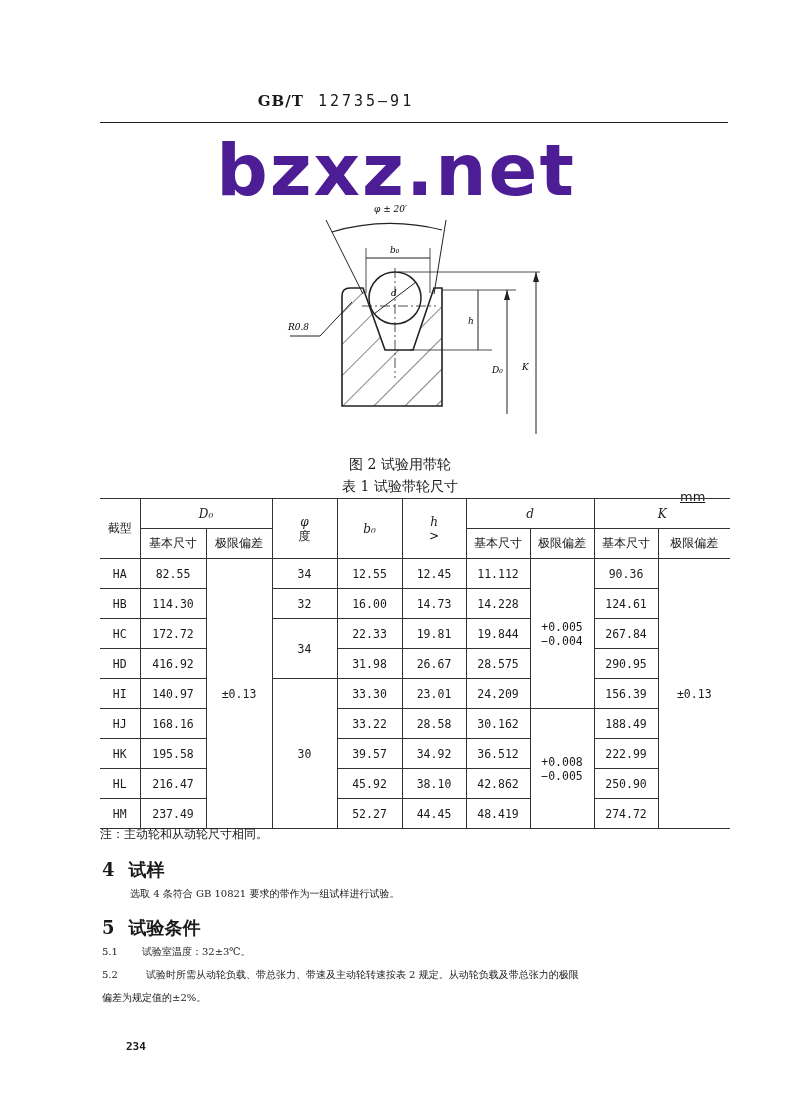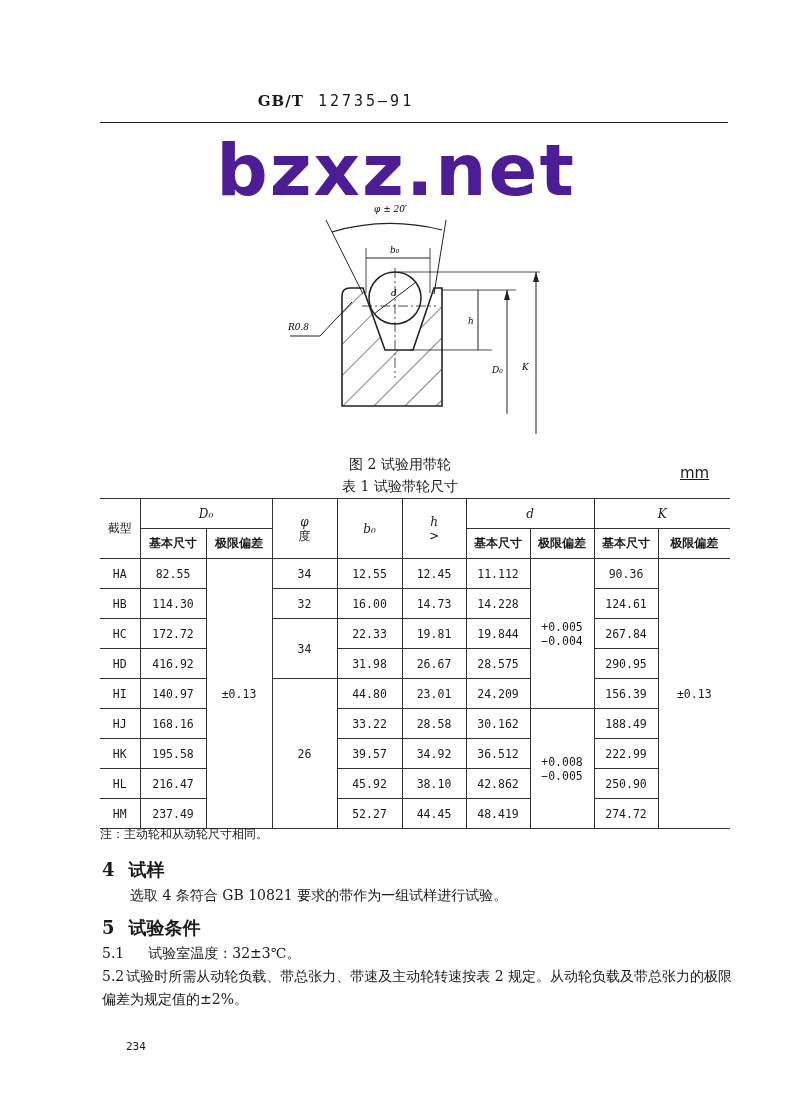--- a/index.html
+++ b/index.html
@@ -8,36 +8,36 @@
   .abs { position: absolute; }
   .header-title { left: 0; width: 672px; top: 92px; text-align: center; font-size: 15px; letter-spacing: 1px; font-weight: bold; }
   .header-title .num { font-family: "DejaVu Sans Mono", "Liberation Mono", monospace; font-weight: normal; letter-spacing: 3px; margin-left: 14px; }
   .header-rule { left: 100px; top: 122px; width: 628px; height: 0; border-top: 1.5px solid #222; }
   .watermark { left: 216px; top: 128px; width: 360px; text-align: center; font-family: "DejaVu Sans", "Liberation Sans", sans-serif;
                font-weight: bold; font-size: 72px; color: #4c1d95; letter-spacing: 2px; }
   .figure { left: 270px; top: 198px; width: 270px; height: 240px; }
   .caption { left: 0; width: 800px; text-align: center; font-size: 14px; }
   .fig-caption { top: 456px; }
   .tbl-caption { top: 478px; }
-  .unit { left: 680px; top: 464px; font-size: 15px; font-family: "DejaVu Sans", "Liberation Sans", sans-serif; text-decoration: underline; }
+  .unit { left: 680px; top: 489px; font-size: 13px; font-family: "DejaVu Sans", "Liberation Sans", sans-serif; text-decoration: underline; }
   table.spec { position: absolute; left: 100px; top: 498px; width: 630px; border-collapse: collapse; font-size: 12px; table-layout: fixed; }
   table.spec td, table.spec th { border: 1px solid #333; text-align: center; vertical-align: middle; padding: 0; font-weight: normal; }
   table.spec tr.h1 td, table.spec tr.h1 th { height: 29px; }
-  table.spec tr.h2 th { height: 29px; font-weight: bold; }
+  table.spec tr.h2 th { height: 29px; }
   table.spec tr.d td { height: 29px; font-family: "DejaVu Sans Mono", "Liberation Mono", monospace; font-size: 11.5px; }
   table.spec { border-top: 1.5px solid #222; border-bottom: 1.5px solid #222; }
   table.spec tr > *:first-child { border-left: none; }
   table.spec tr > *:last-child { border-right: none; }
   .sym { font-style: italic; }
   .stack span { display: block; line-height: 14px; }
   .note { left: 100px; top: 826px; font-size: 12px; text-align: center; }
   .sec { left: 102px; font-size: 18px; font-weight: bold; }
   .sec .n { margin-right: 14px; }
-  .para { font-size: 14px; }
-  .page-no { left: 126px; top: 1040px; font-size: 11px; font-family: "DejaVu Sans Mono", "Liberation Mono", monospace; }
+  .para { font-size: 10px; }
+  .page-no { left: 126px; top: 1040px; font-size: 11px; font-family: "DejaVu Sans Mono", "Liberation Mono", monospace; font-weight: bold; }
 </style>
 </head>
 <body>
 
 <div class="abs header-title">
   <span>GB/T</span><span class="num">12735—91</span>
 </div>
 <div class="abs header-rule"></div>
 
 <div class="abs watermark">bzxz.net</div>
@@ -171,22 +171,22 @@
     <td>416.92</td>
     <td>31.98</td>
     <td>26.67</td>
     <td>28.575</td>
     <td>290.95</td>
   </tr>
 
   <tr class="d">
     <td>HI</td>
     <td>140.97</td>
-    <td rowspan="5">26</td>
-    <td>44.80</td>
+    <td rowspan="5">30</td>
+    <td>33.30</td>
     <td>23.01</td>
     <td>24.209</td>
     <td>156.39</td>
   </tr>
 
   <tr class="d">
     <td>HJ</td>
     <td>168.16</td>
     <td>33.22</td>
     <td>28.58</td>
@@ -234,17 +234,17 @@
 </div>
 <div class="abs para" style="left:130px; top:887px;">选取 4 条符合 GB 10821 要求的带作为一组试样进行试验。</div>
 
 <div class="abs sec" style="top:916px;">
   <span class="n">5</span><span>试验条件</span>
 </div>
 <div class="abs para" style="left:102px; top:945px;">
   <span style="margin-right:24px;">5.1</span><span>试验室温度：32±3℃。</span>
 </div>
 <div class="abs para" style="left:102px; top:968px; width:640px;">
-  <span style="margin-right:2px;">5.2</span><span>试验时所需从动轮负载、带总张力、带速及主动轮转速按表 2 规定。从动轮负载及带总张力的极限</span>
+  <span style="margin-right:28px;">5.2</span><span>试验时所需从动轮负载、带总张力、带速及主动轮转速按表 2 规定。从动轮负载及带总张力的极限</span>
 </div>
 <div class="abs para" style="left:102px; top:991px;">偏差为规定值的±2%。</div>
 
 <div class="abs page-no">234</div>
 
 </body></html>

